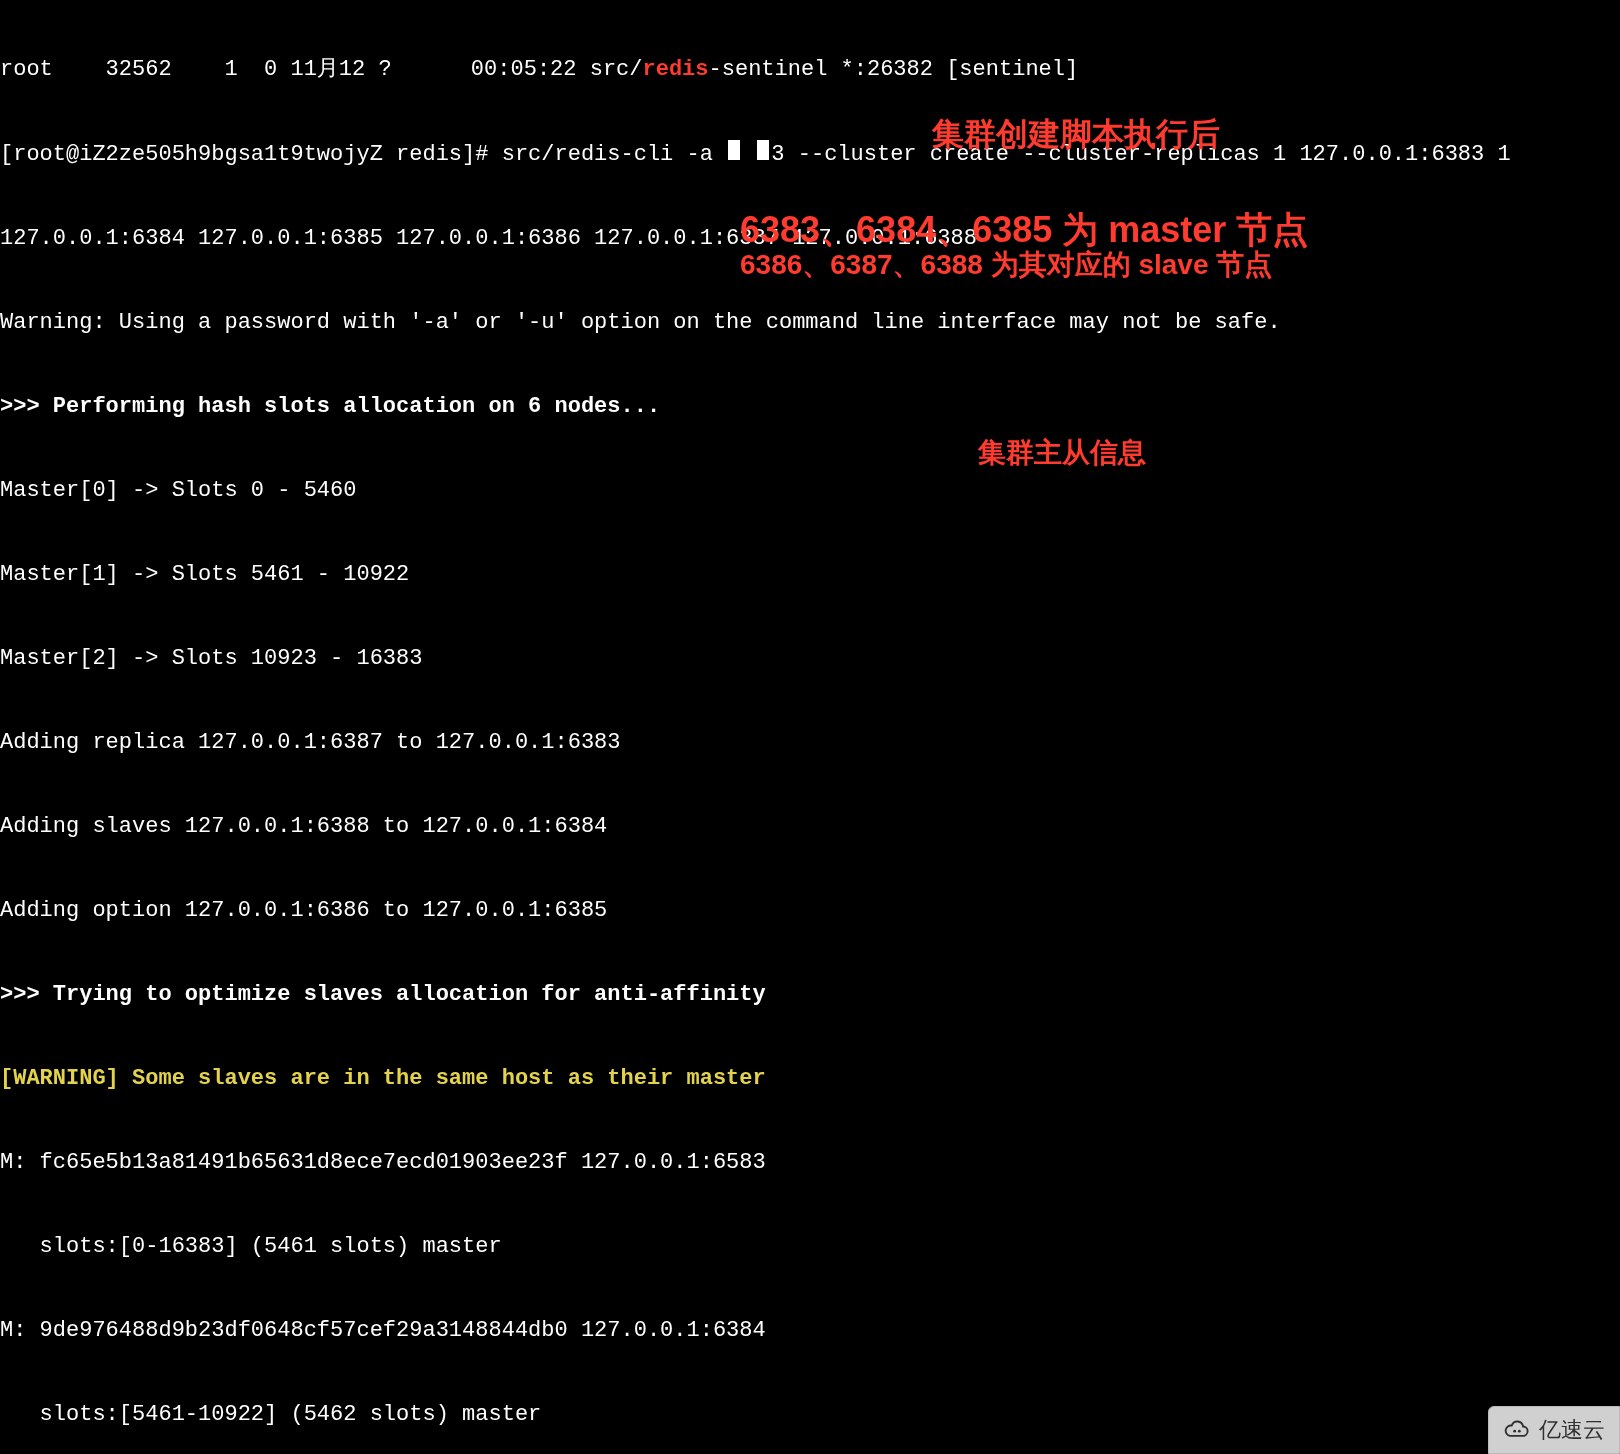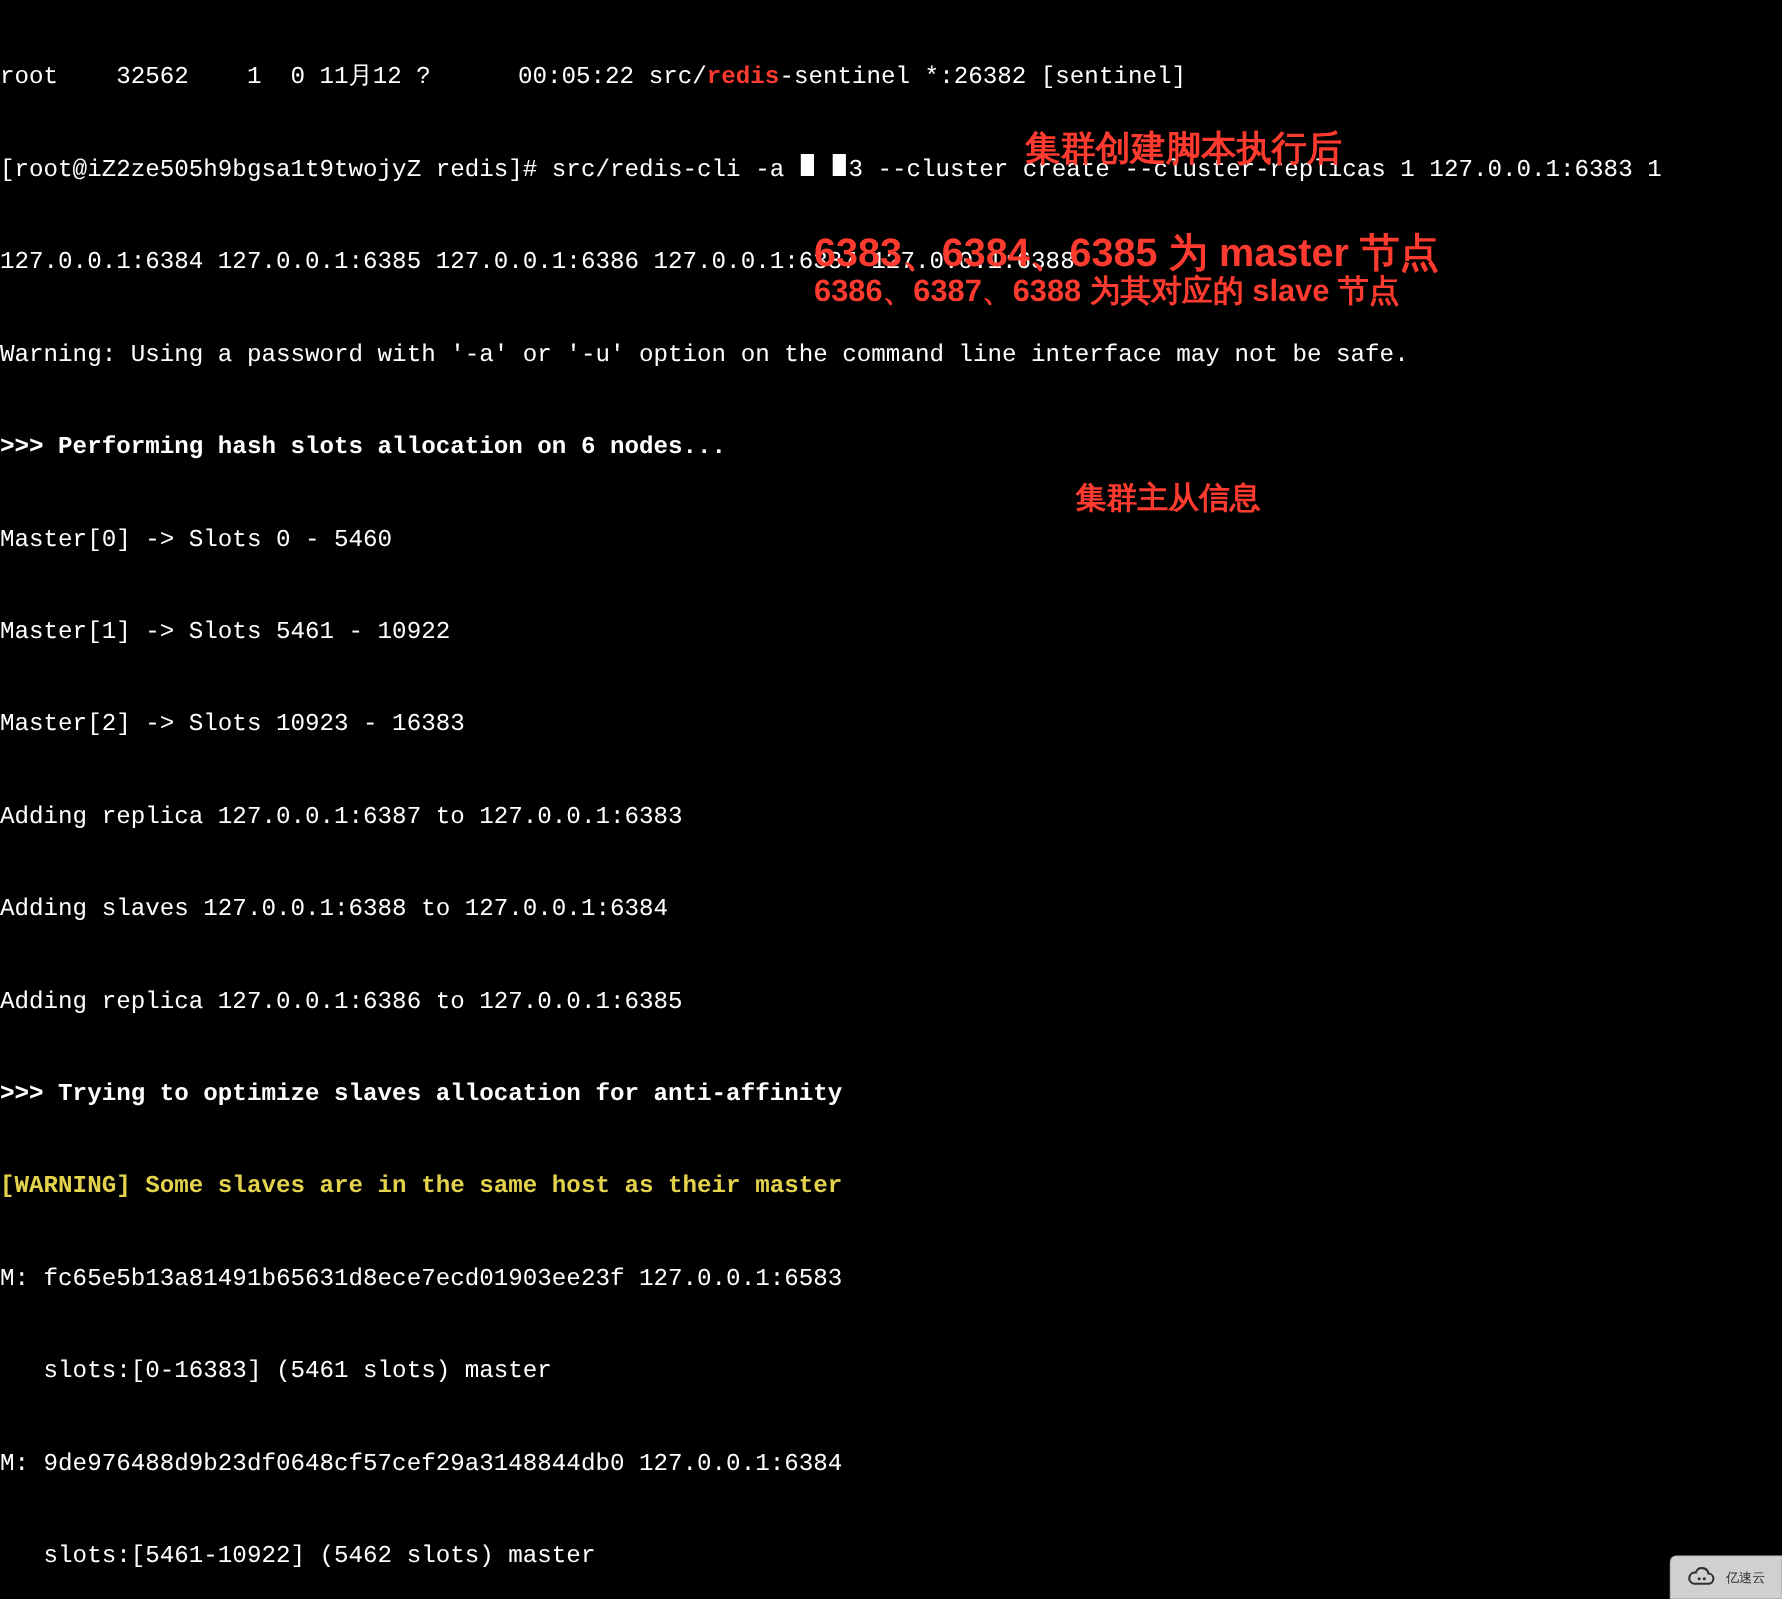--- a/index.html
+++ b/index.html
@@ -16,40 +16,40 @@
   .red{color:#ff3b30;font-weight:bold}
   .yellow{color:#e3d24b;font-weight:bold}
   .cursor{display:inline-block;width:12px;height:20px;background:#fff;vertical-align:baseline;margin:0 2px}
   .annot{position:absolute;font-family:-apple-system,"PingFang SC","Helvetica Neue",sans-serif;font-weight:600;color:#ff3b30}
   .annot1{left:932px;top:113px;font-size:32px}
   .annot2{left:740px;top:206px;font-size:36px}
   .annot3{left:740px;top:246px;font-size:28px}
   .annot4{left:978px;top:434px;font-size:28px}
   .watermark{
     position:absolute;right:0;bottom:0;background:#d0d0d0;color:#303030;
-    font-family:-apple-system,sans-serif;font-size:12px;padding:8px 14px;border-radius:6px 0 0 0;border:1px solid #bbb;
+    font-family:-apple-system,sans-serif;font-size:22px;padding:8px 14px;border-radius:6px 0 0 0;border:1px solid #bbb;
     display:flex;align-items:center;gap:8px;
   }
   .cloud-icon svg{width:28px;height:22px;display:block}
 </style>
 </head>
 <body>
 
 <div class="term">
   <div class="line"><span>root    32562    1  0 11月12 ?      00:05:22 src/</span><span class="red">redis</span><span>-sentinel *:26382 [sentinel]</span></div>
   <div class="line"><span>[root@iZ2ze505h9bgsa1t9twojyZ redis]# src/redis-cli -a </span><span class="cursor"></span><span> </span><span class="cursor"></span><span>3 --cluster create --cluster-replicas 1 127.0.0.1:6383 1</span></div>
   <div class="line">127.0.0.1:6384 127.0.0.1:6385 127.0.0.1:6386 127.0.0.1:6387 127.0.0.1:6388</div>
   <div class="line">Warning: Using a password with '-a' or '-u' option on the command line interface may not be safe.</div>
   <div class="line bold">&gt;&gt;&gt; Performing hash slots allocation on 6 nodes...</div>
   <div class="line">Master[0] -&gt; Slots 0 - 5460</div>
   <div class="line">Master[1] -&gt; Slots 5461 - 10922</div>
   <div class="line">Master[2] -&gt; Slots 10923 - 16383</div>
   <div class="line">Adding replica 127.0.0.1:6387 to 127.0.0.1:6383</div>
   <div class="line">Adding slaves 127.0.0.1:6388 to 127.0.0.1:6384</div>
-  <div class="line">Adding replica 127.0.0.1:6386 to 127.0.0.1:6385</div>
+  <div class="line">Adding option 127.0.0.1:6386 to 127.0.0.1:6385</div>
   <div class="line bold">&gt;&gt;&gt; Trying to optimize slaves allocation for anti-affinity</div>
   <div class="line yellow">[WARNING] Some slaves are in the same host as their master</div>
   <div class="line">M: fc65e5b13a81491b65631d8ece7ecd01903ee23f 127.0.0.1:6583</div>
   <div class="line">   slots:[0-16383] (5461 slots) master</div>
   <div class="line">M: 9de976488d9b23df0648cf57cef29a3148844db0 127.0.0.1:6384</div>
   <div class="line">   slots:[5461-10922] (5462 slots) master</div>
   
   
   
   

